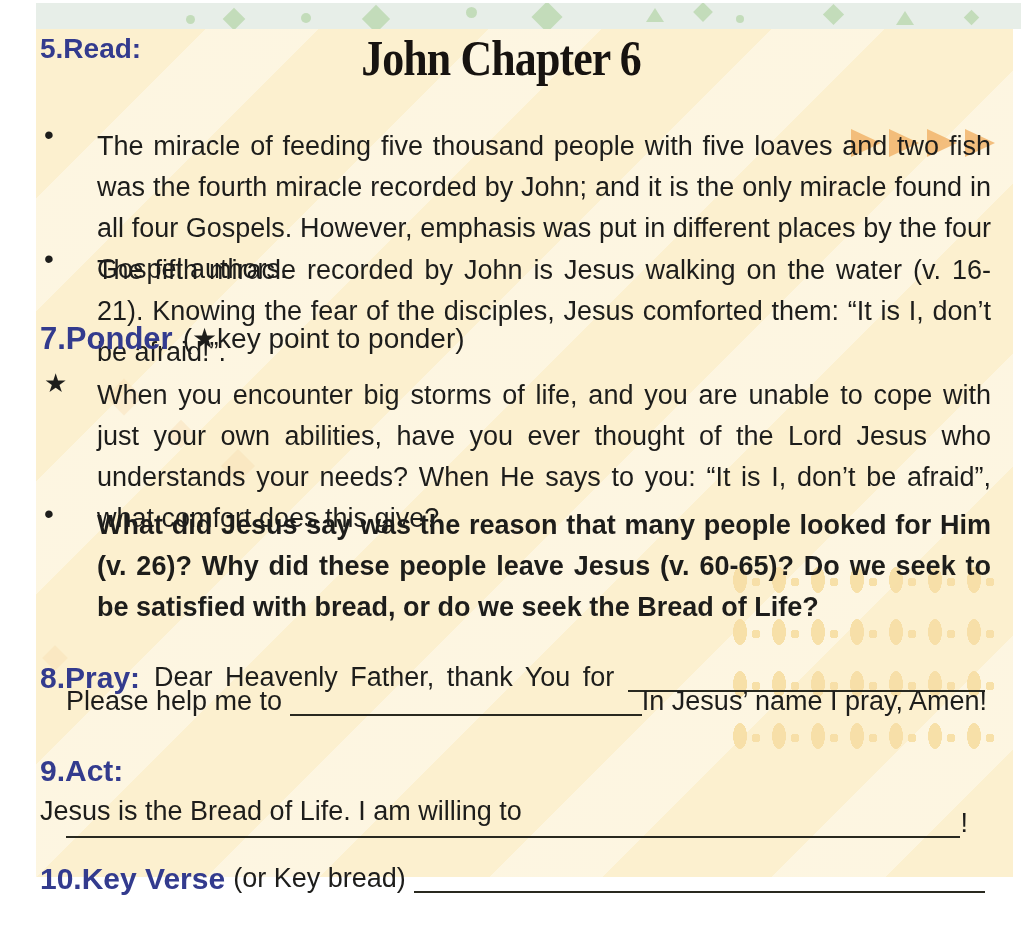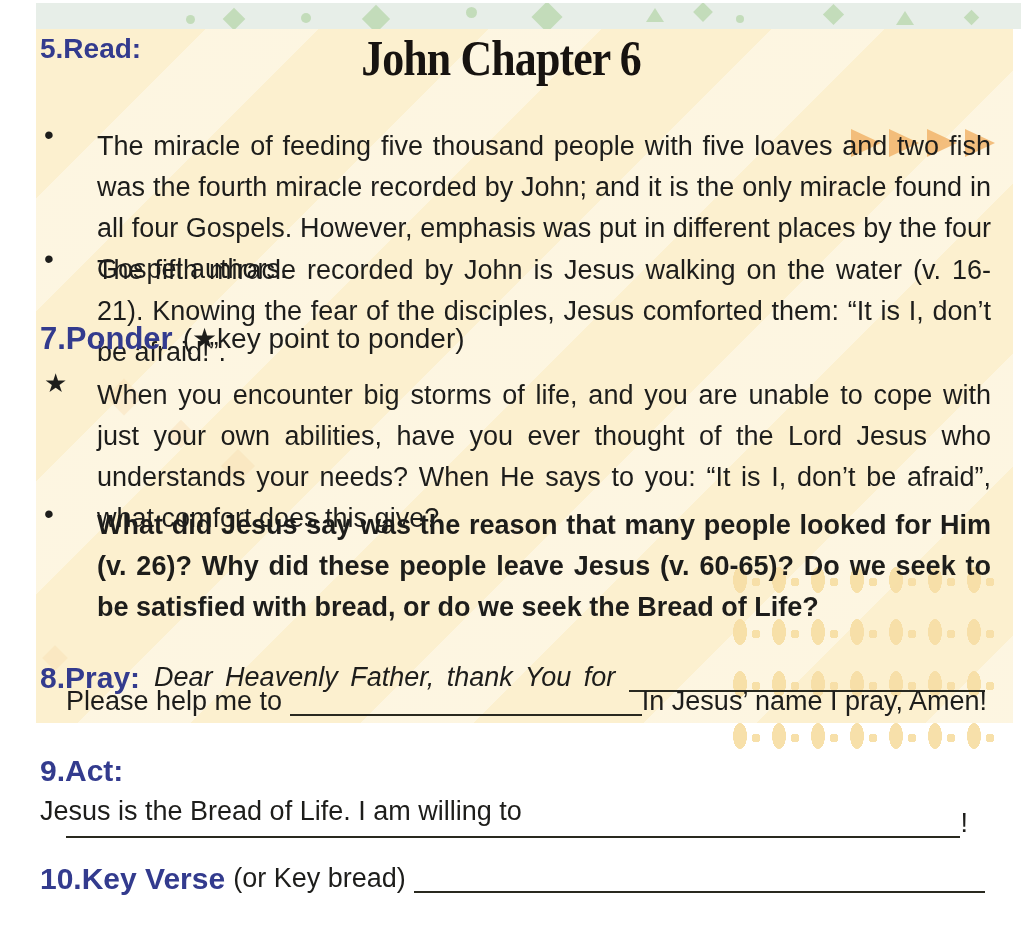--- a/index.html
+++ b/index.html
@@ -10,21 +10,21 @@
   .top-strip{position:absolute;left:36px;top:3px;width:985px;height:26px;
              background:#e7eee8;overflow:hidden;}
   .conf{position:absolute;background:#c3dcba;}
   .conf.circle{border-radius:50%;}
   .conf.diamond{transform:rotate(45deg);}
   .conf.tri-shape{width:0;height:0;background:transparent;
       border-left:9px solid transparent;border-right:9px solid transparent;
       border-bottom:14px solid #c3dcba;}
 
   
-  .panel{position:absolute;left:36px;top:29px;width:977px;height:694px;
+  .panel{position:absolute;left:36px;top:29px;width:977px;height:848px;
          background-color:#fcf0cf;
          background-image:repeating-linear-gradient(135deg,
             rgba(255,255,255,0) 0px,rgba(255,255,255,0) 120px,
             rgba(255,255,255,.38) 120px,rgba(255,255,255,.38) 200px);}
 
   
   .deco{position:absolute;z-index:0;}
   .tri{width:0;height:0;border-top:14px solid transparent;border-bottom:14px solid transparent;
        border-left:30px solid rgba(240,176,100,.8);}
   .dot-row{left:695px;width:274px;height:30px;opacity:.95;
@@ -49,21 +49,21 @@
   .ptext{margin:12px;flex:1;font-size:27px;line-height:41px;text-align:justify;text-align-last:left;}
   .ptext.bold{font-weight:bold;}
 
   .hrow{padding-left:4px;padding-right:28px;font-size:27px;line-height:41px;}
   .hrow .lbl{font-size:30px;line-height:41px;white-space:nowrap;}
   .hrow .txt{white-space:nowrap;}
   .blank{flex:1;height:33px;border-bottom:2px solid #29291f;}
   .gap8{width:8px;flex:0 0 auto;} .gap14{width:14px;flex:0 0 auto;}
   .ponder-head{padding-left:4px;font-size:28px;line-height:44px;}
   .ponder-head .lbl{font-size:31px;line-height:44px;margin-right:10px;}
-  .wordy{word-spacing:5px;font-style:italic;}
+  .wordy{word-spacing:5px;}
 </style>
 </head>
 <body>
 
 <div class="page">
 
   <div class="top-strip">
     <span class="conf circle" style="left:150px;top:12px;width:9px;height:9px;"></span>
     <span class="conf diamond" style="left:190px;top:8px;width:16px;height:16px;"></span>
     <span class="conf circle" style="left:265px;top:10px;width:10px;height:10px;"></span>

